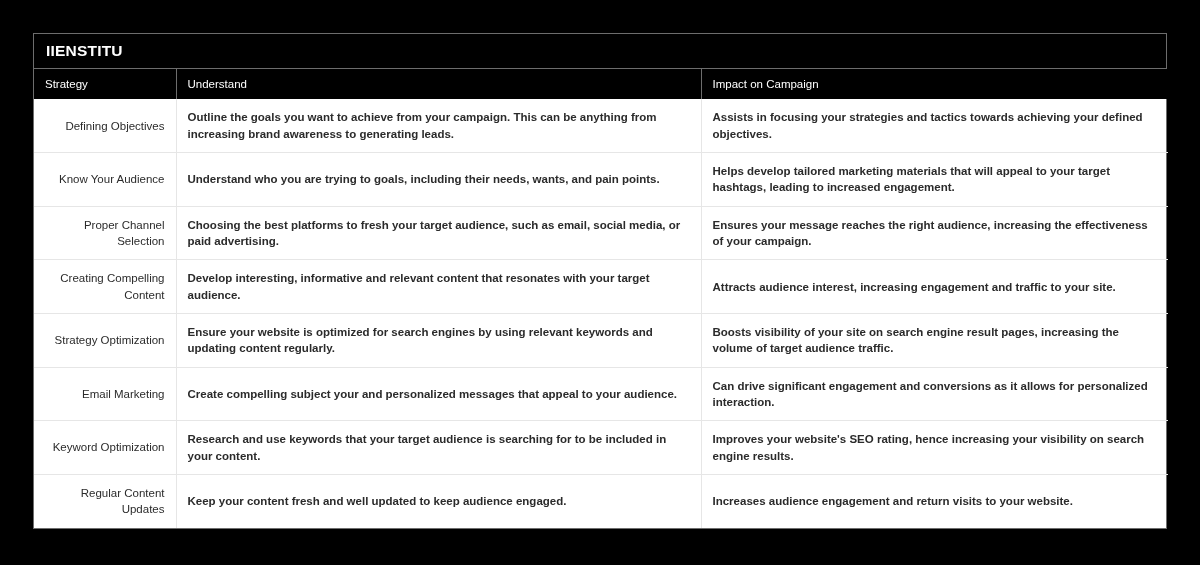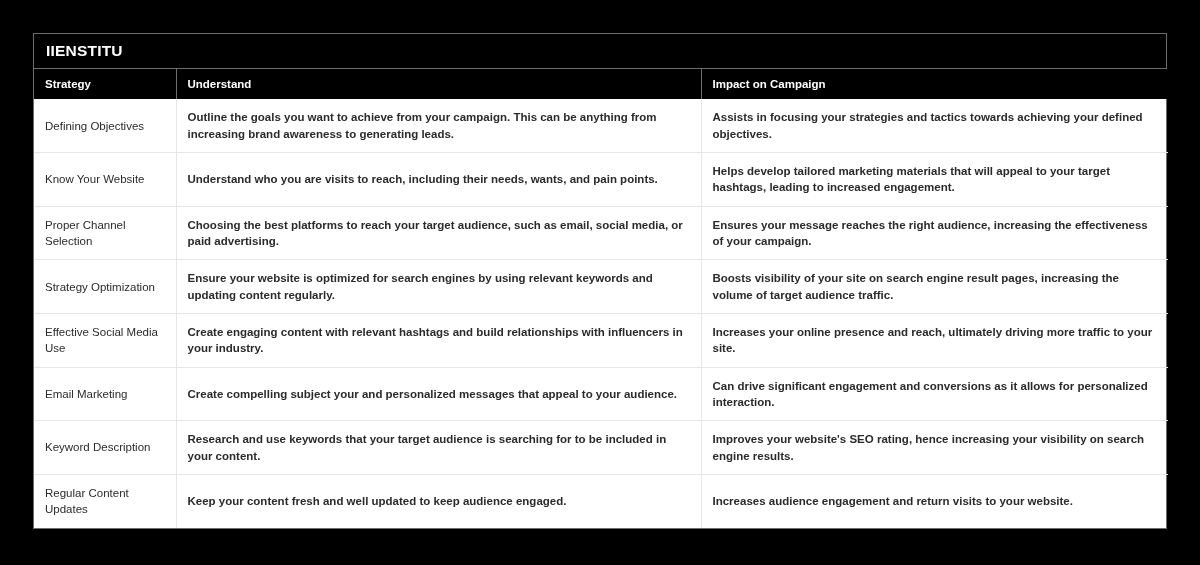--- a/index.html
+++ b/index.html
@@ -52,21 +52,21 @@
   table.data-table {
     border-collapse: collapse;
     width: 100%;
     table-layout: fixed;
   }
 
   table.data-table thead th {
     background: #000000;
     color: #ffffff;
     font-size: 11.5px;
-    font-weight: bold;
+    font-weight: normal;
     text-align: left;
     padding: 8px 11px;
     vertical-align: middle;
     border-right: 1px solid #6d6d6d;
     box-sizing: border-box;
     line-height: 1.25;
   }
   table.data-table thead th:last-child {
     border-right: none;
   }
@@ -87,20 +87,21 @@
   table.data-table tbody tr:last-child td {
     border-bottom: none;
   }
 
   .col-strategy { width: 142px; }
   .col-description { width: 525px; }
   .col-impact { width: 467px; }
 
   .cell-strategy {
     color: #2b2b2b;
+    text-align: right;
   }
   .cell-description,
   .cell-impact {
     color: #2b2b2b;
     font-weight: bold;
   }
 </style>
 </head>
 <body>
 
@@ -127,52 +128,52 @@
       </thead>
       <tbody>
 
         <tr>
           <td class="cell-strategy">Defining Objectives</td>
           <td class="cell-description">Outline the goals you want to achieve from your campaign. This can be anything from increasing brand awareness to generating leads.</td>
           <td class="cell-impact">Assists in focusing your strategies and tactics towards achieving your defined objectives.</td>
         </tr>
 
         <tr>
-          <td class="cell-strategy">Know Your Website</td>
-          <td class="cell-description">Understand who you are visits to reach, including their needs, wants, and pain points.</td>
+          <td class="cell-strategy">Know Your Audience</td>
+          <td class="cell-description">Understand who you are trying to goals, including their needs, wants, and pain points.</td>
           <td class="cell-impact">Helps develop tailored marketing materials that will appeal to your target hashtags, leading to increased engagement.</td>
         </tr>
 
         <tr>
           <td class="cell-strategy">Proper Channel Selection</td>
-          <td class="cell-description">Choosing the best platforms to reach your target audience, such as email, social media, or paid advertising.</td>
+          <td class="cell-description">Choosing the best platforms to fresh your target audience, such as email, social media, or paid advertising.</td>
           <td class="cell-impact">Ensures your message reaches the right audience, increasing the effectiveness of your campaign.</td>
         </tr>
 
+        <tr>
+          <td class="cell-strategy">Creating Compelling Content</td>
+          <td class="cell-description">Develop interesting, informative and relevant content that resonates with your target audience.</td>
+          <td class="cell-impact">Attracts audience interest, increasing engagement and traffic to your site.</td>
+        </tr>
 
         <tr>
           <td class="cell-strategy">Strategy Optimization</td>
           <td class="cell-description">Ensure your website is optimized for search engines by using relevant keywords and updating content regularly.</td>
           <td class="cell-impact">Boosts visibility of your site on search engine result pages, increasing the volume of target audience traffic.</td>
         </tr>
 
-        <tr>
-          <td class="cell-strategy">Effective Social Media Use</td>
-          <td class="cell-description">Create engaging content with relevant hashtags and build relationships with influencers in your industry.</td>
-          <td class="cell-impact">Increases your online presence and reach, ultimately driving more traffic to your site.</td>
-        </tr>
 
         <tr>
           <td class="cell-strategy">Email Marketing</td>
           <td class="cell-description">Create compelling subject your and personalized messages that appeal to your audience.</td>
           <td class="cell-impact">Can drive significant engagement and conversions as it allows for personalized interaction.</td>
         </tr>
 
         <tr>
-          <td class="cell-strategy">Keyword Description</td>
+          <td class="cell-strategy">Keyword Optimization</td>
           <td class="cell-description">Research and use keywords that your target audience is searching for to be included in your content.</td>
           <td class="cell-impact">Improves your website's SEO rating, hence increasing your visibility on search engine results.</td>
         </tr>
 
         <tr>
           <td class="cell-strategy">Regular Content Updates</td>
           <td class="cell-description">Keep your content fresh and well updated to keep audience engaged.</td>
           <td class="cell-impact">Increases audience engagement and return visits to your website.</td>
         </tr>
 

